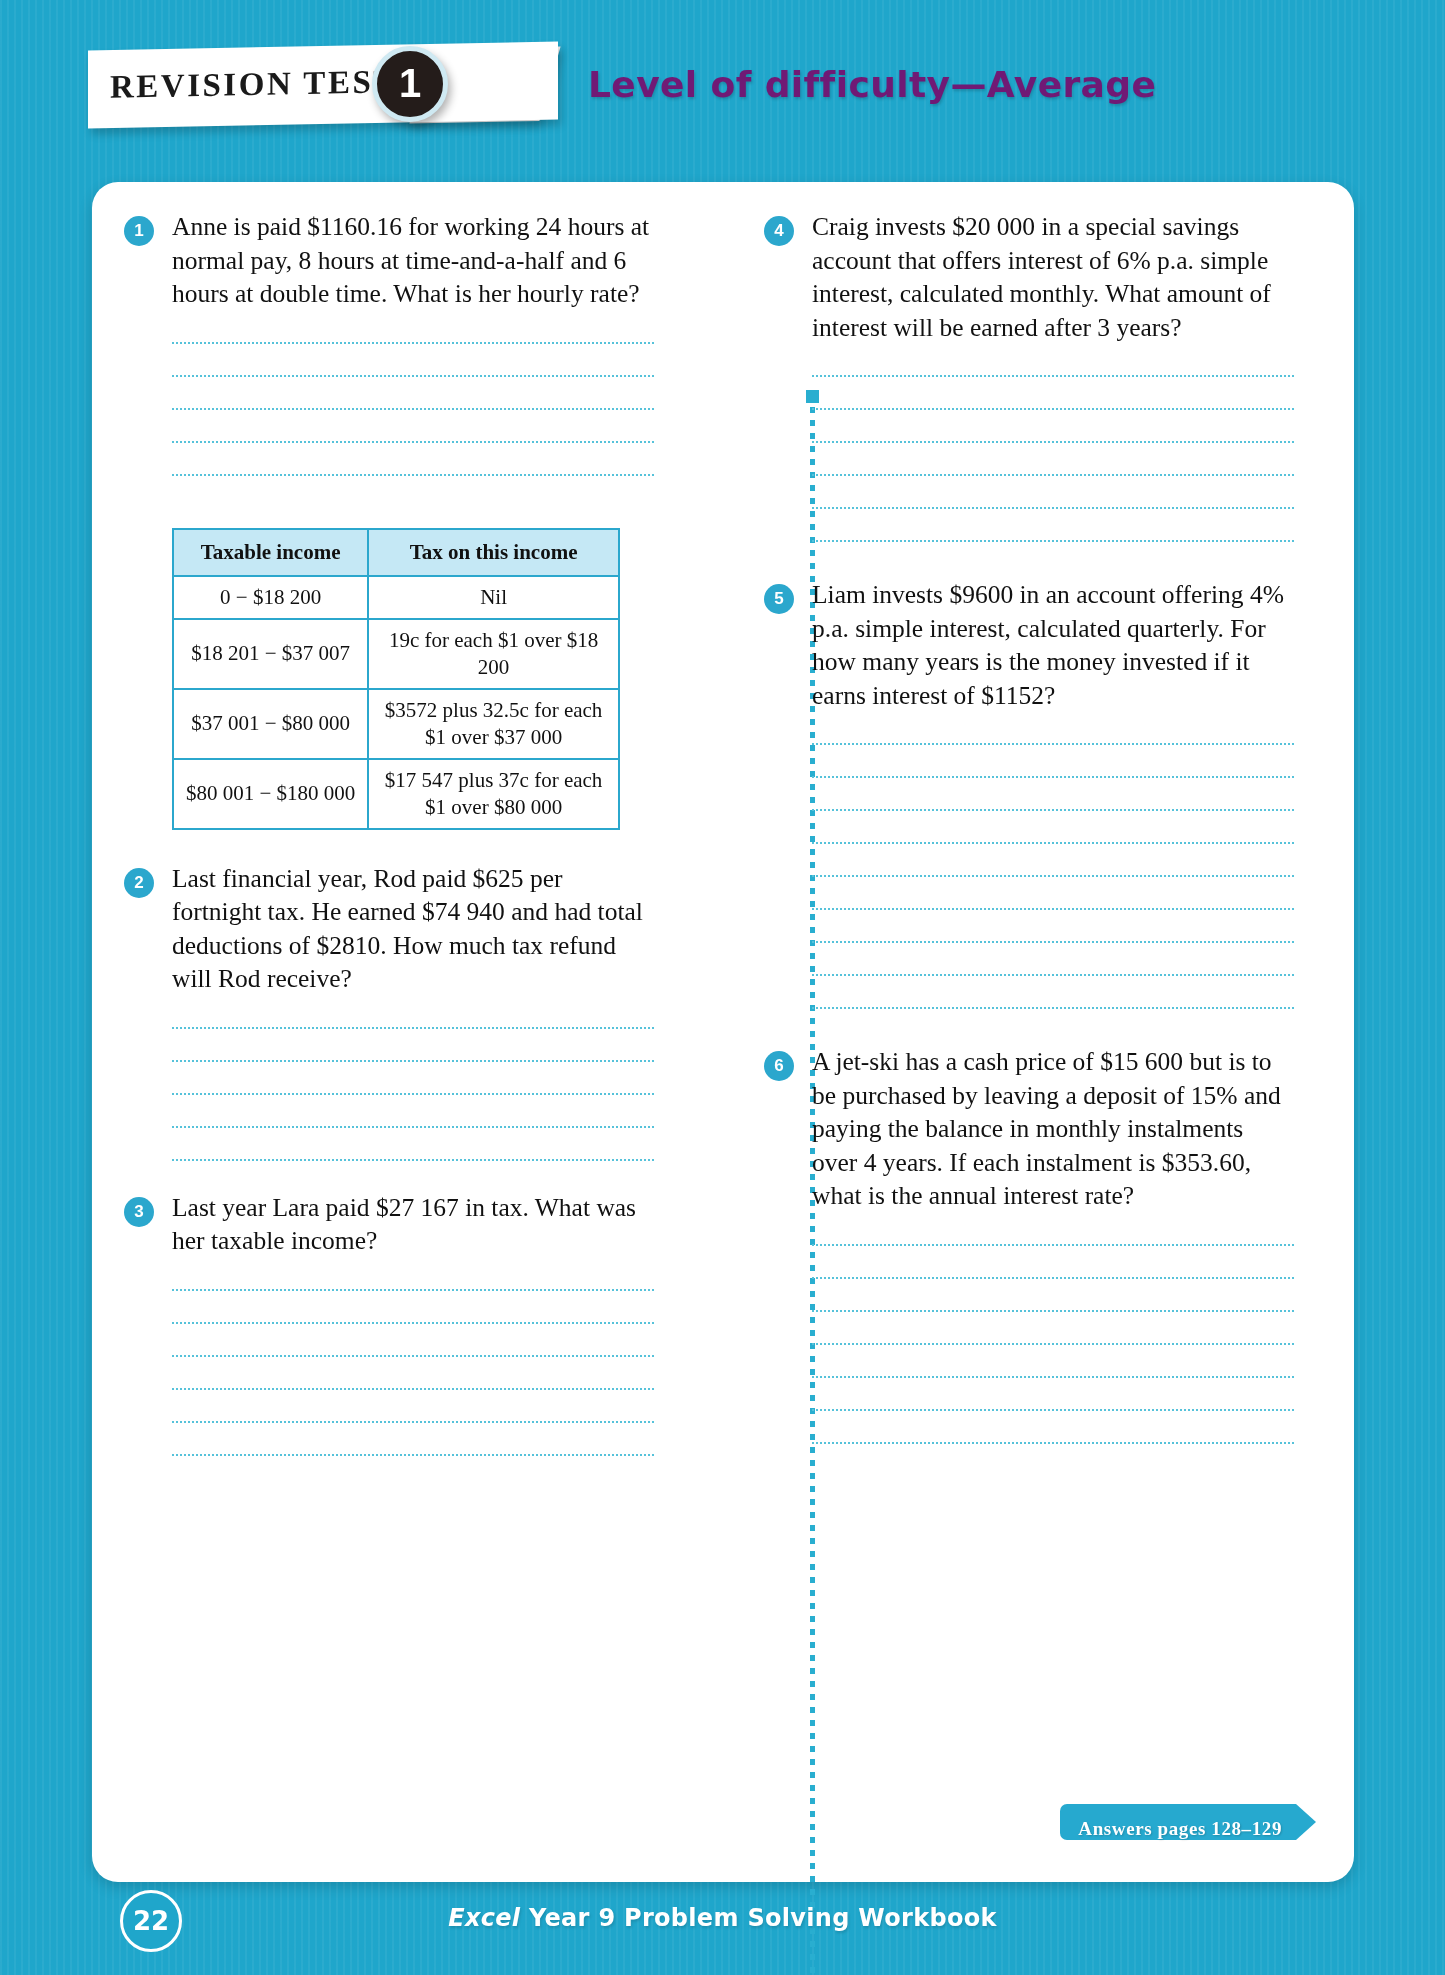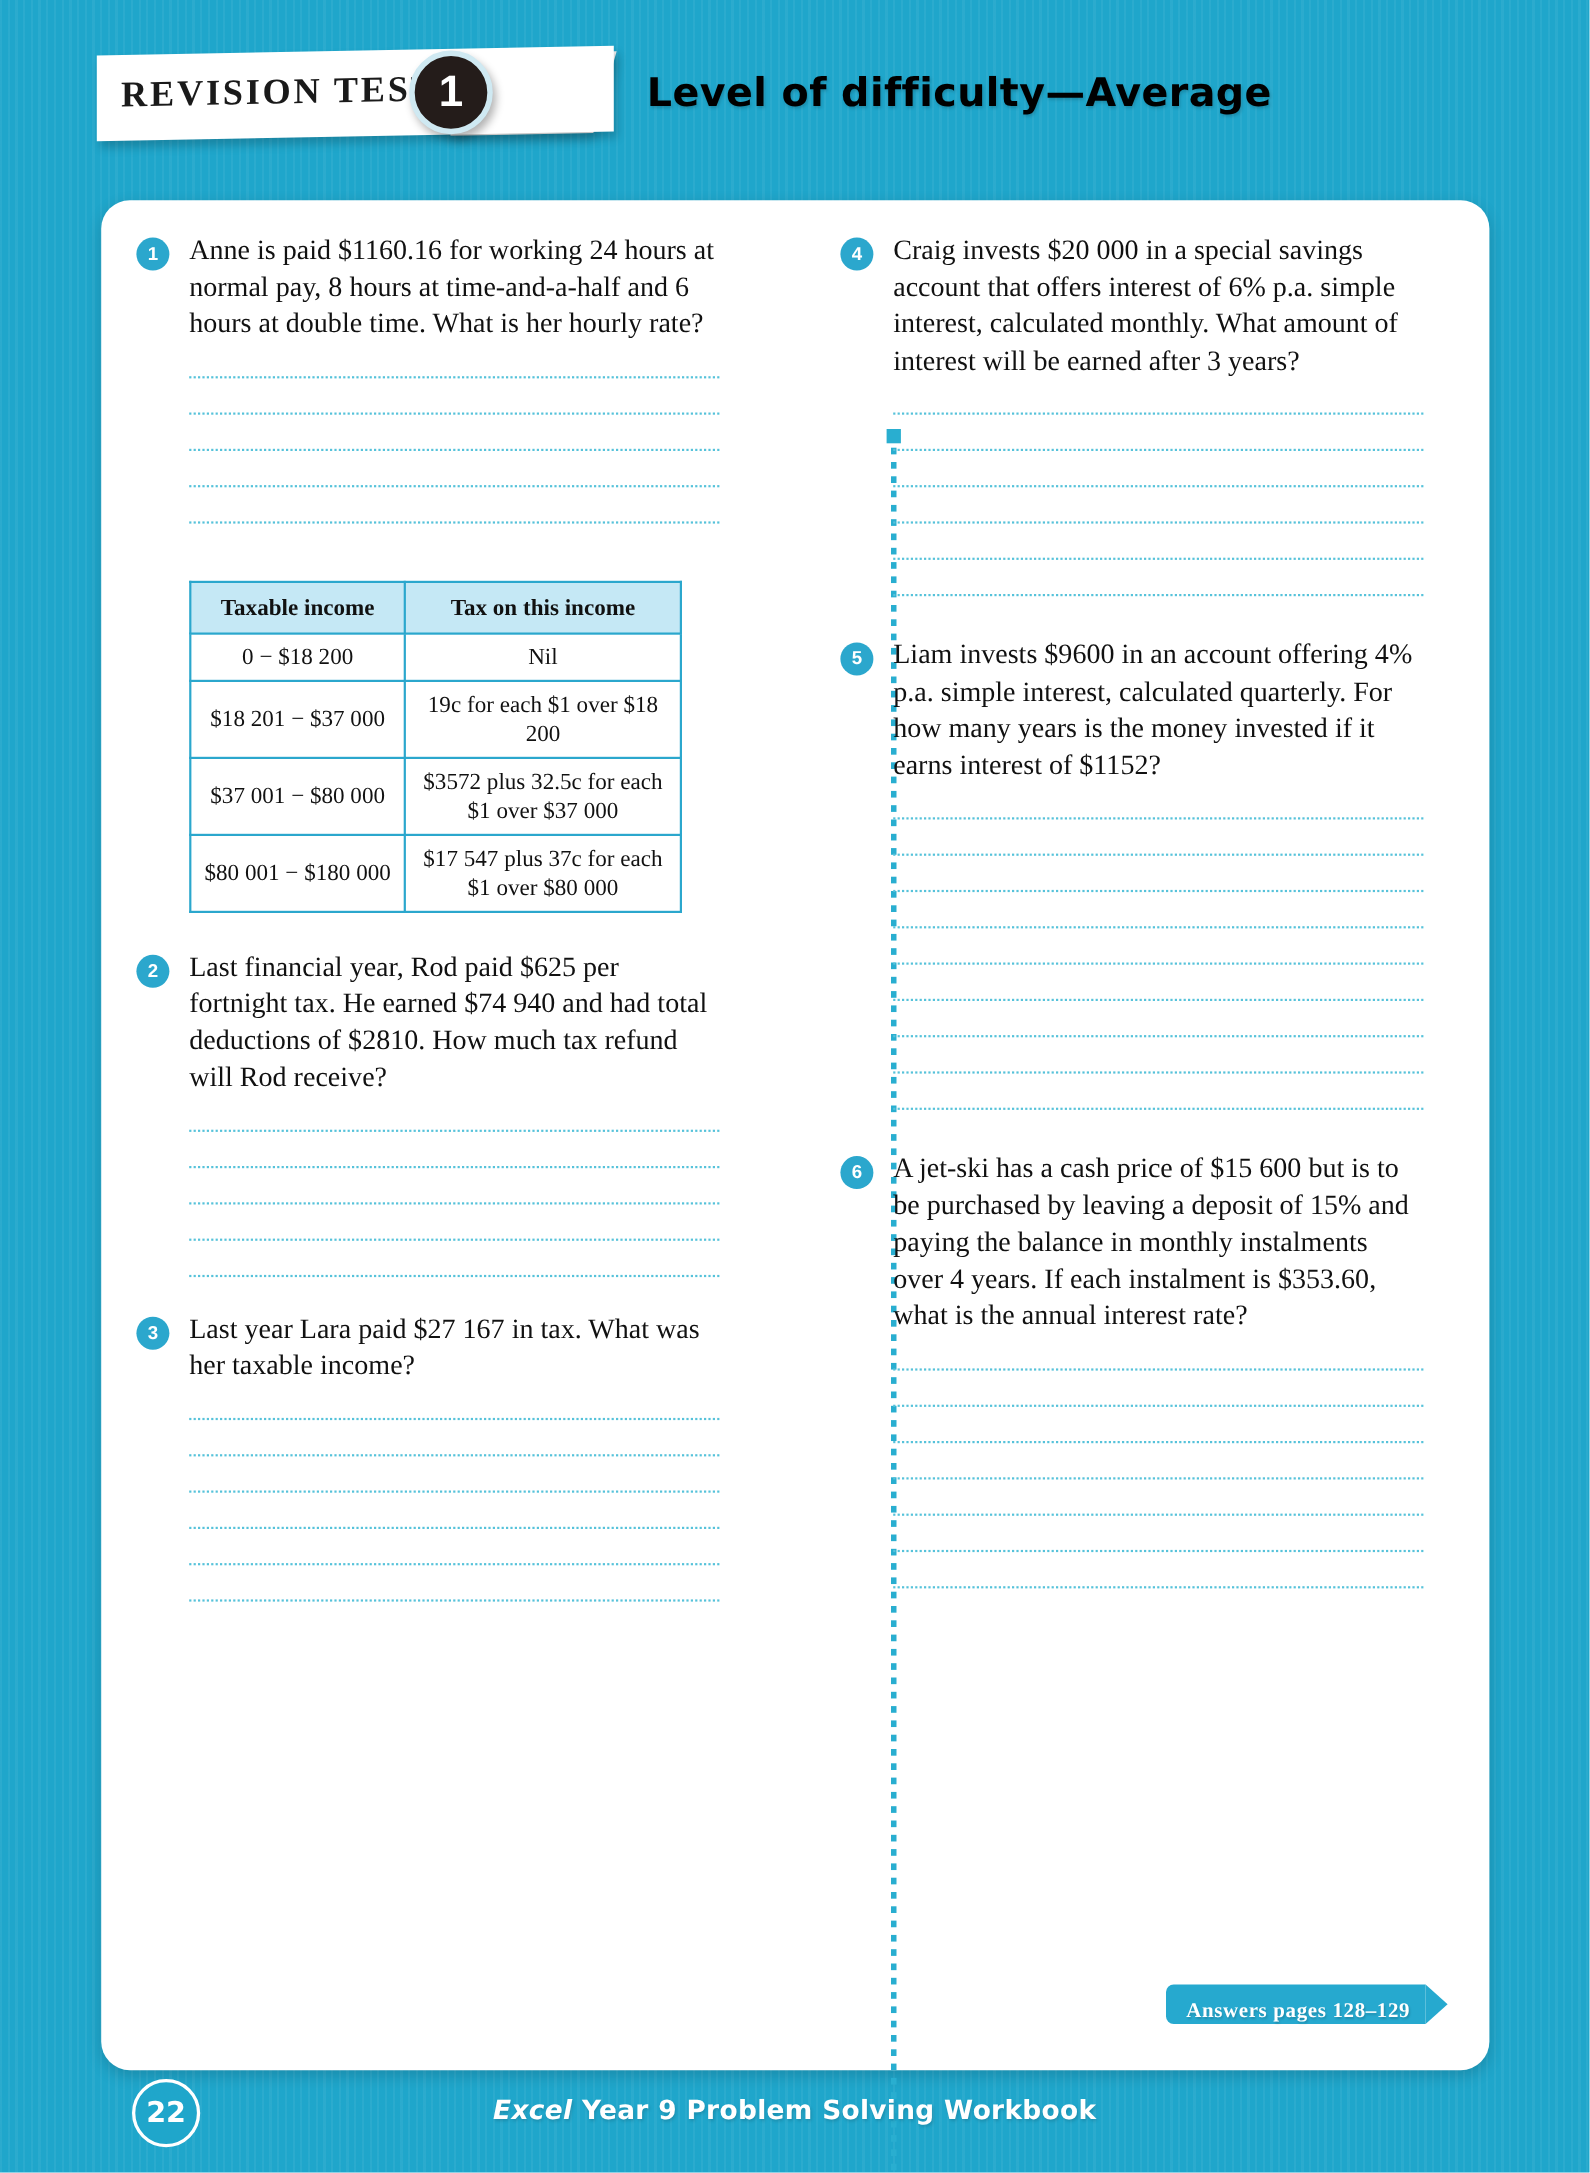--- a/index.html
+++ b/index.html
@@ -72,21 +72,21 @@
     color: #ffffff;
     font-family: "Liberation Sans", sans-serif;
     font-weight: bold;
     font-size: 40px;
     line-height: 1;
     padding-bottom: 3px;
   }
   #difficulty-title {
     position: absolute;
     left: 588px; top: 26px;
-    color: #000000;
+    color: #701a75;
     font-family: "DejaVu Sans", sans-serif;
     font-weight: bold;
     font-size: 36px;
     letter-spacing: 0.4px;
     white-space: nowrap;
     text-shadow: 1px 2px 3px rgba(0,0,0,0.18);
   }
 
   
   #page-card {
@@ -305,21 +305,21 @@
             <th>Taxable income</th>
             <th>Tax on this income</th>
           </tr>
         </thead>
         <tbody>
           <tr>
             <td class="col-left">0 − $18 200</td>
             <td class="col-right">Nil</td>
           </tr>
           <tr>
-            <td class="col-left">$18 201 − $37 000</td>
+            <td class="col-left">$18 201 − $37 007</td>
             <td class="col-right">19c for each $1 over $18 200</td>
           </tr>
           <tr class="tall">
             <td class="col-left">$37 001 − $80 000</td>
             <td class="col-right">$3572 plus 32.5c for each $1 over $37 000</td>
           </tr>
           <tr class="tall">
             <td class="col-left">$80 001 − $180 000</td>
             <td class="col-right">$17 547 plus 37c for each $1 over $80 000</td>
           </tr>

